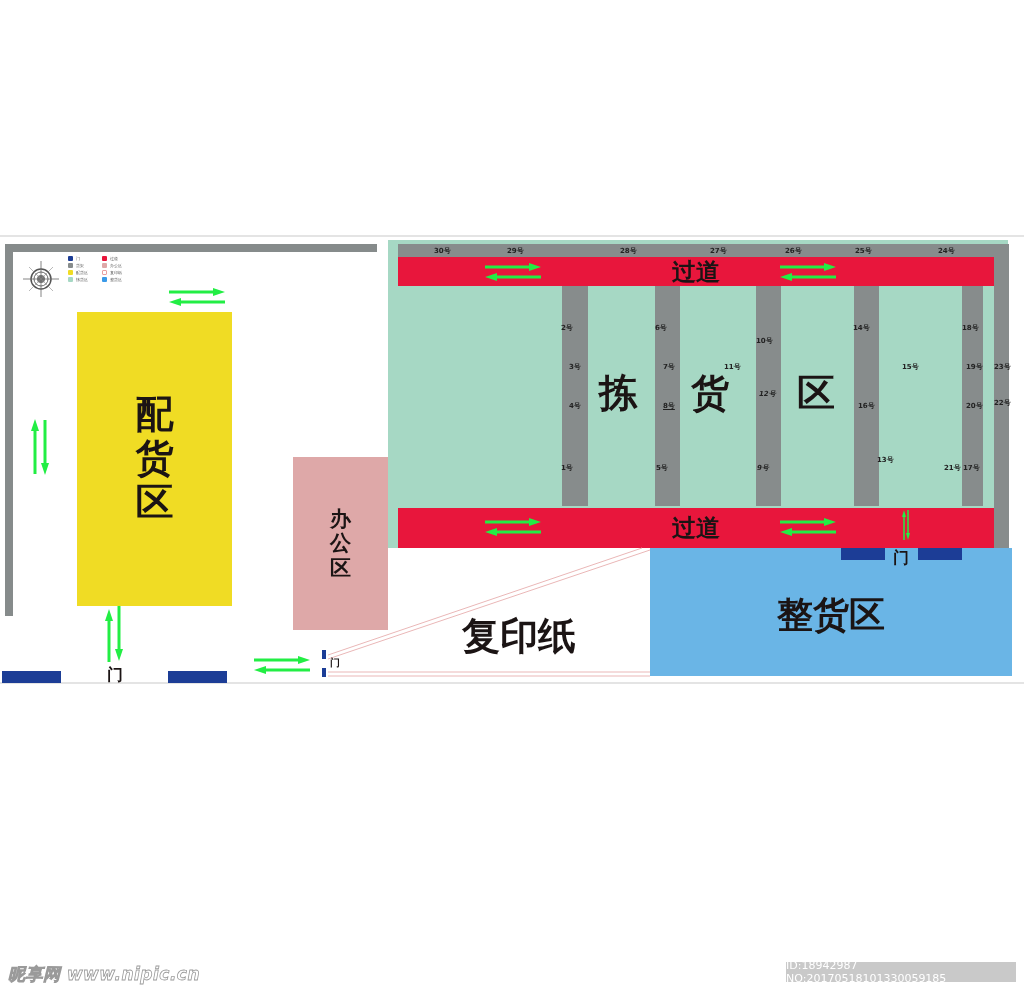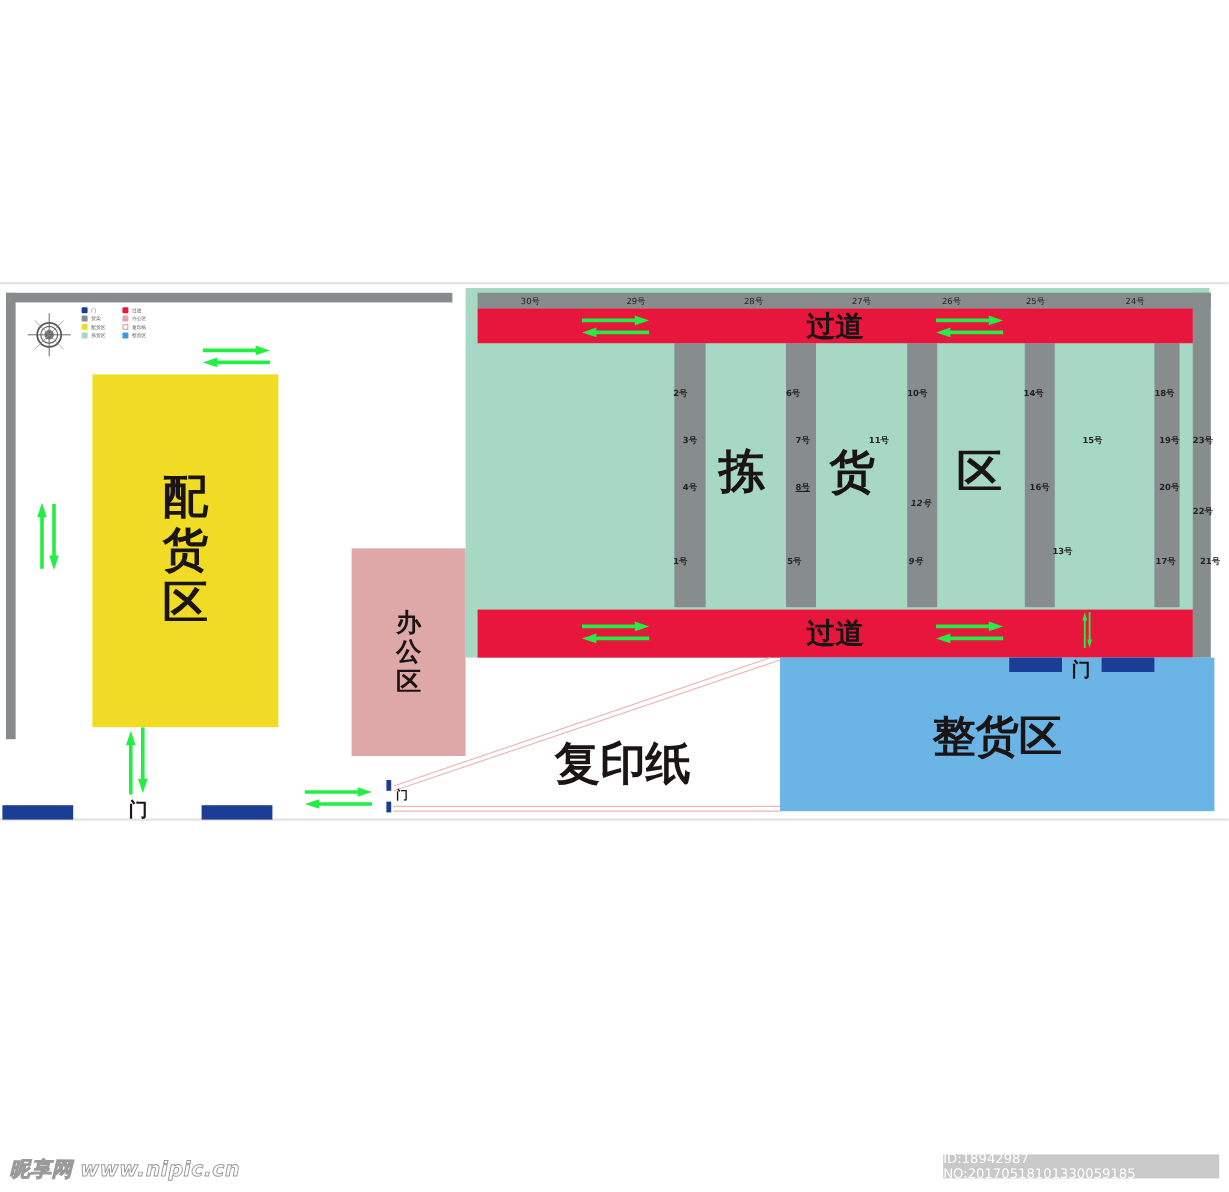--- a/index.html
+++ b/index.html
@@ -7,21 +7,21 @@
   body { position: relative; font-family: "DejaVu Sans", "Liberation Sans", sans-serif; color: #1a1414; }
   .abs { position: absolute; }
   .frame-line { position: absolute; background: #e4e4e4; }
   .wall { position: absolute; background: #868b8b; }
   .zone { position: absolute; display: flex; align-items: center; justify-content: center; }
   .zone-label { font-weight: bold; color: #1b1414; text-align: center; line-height: 1.15; }
   .aisle { position: absolute; background: #e8163c; display: flex; align-items: center; justify-content: center; }
   .aisle-label { font-weight: bold; font-size: 24px; color: #1b1414; }
   .shelf { position: absolute; background: #878c8c; }
   .shelf-num { position: absolute; font-size: 7px; font-weight: bold; color: #222; white-space: nowrap; }
-  .top-num { position: absolute; font-size: 7px; font-weight: normal; color: #222; white-space: nowrap; top: 246px; }
+  .top-num { position: absolute; font-size: 7px; font-weight: bold; color: #222; white-space: nowrap; top: 246px; }
   .door { position: absolute; background: #1c3d96; }
   .door-label { position: absolute; font-size: 16px; font-weight: bold; color: #1b1414; }
   .arrow { position: absolute; }
   .legend { position: absolute; left: 68px; top: 255px; display: grid; grid-template-columns: 34px 34px; row-gap: 1px; }
   .legend-item { display: flex; align-items: center; gap: 3px; height: 6px; }
   .legend-swatch { width: 5px; height: 5px; border-radius: 1px; }
   .legend-text { font-size: 4px; color: #555; white-space: nowrap; }
   .watermark-left { position: absolute; left: 8px; top: 963px; font-size: 17px; font-style: italic; color: #ffffff; -webkit-text-stroke: 0.8px #9a9a9a; letter-spacing: 0.5px; font-weight: bold; }
   .watermark-right { position: absolute; left: 786px; top: 962px; width: 230px; height: 20px; background: #c9c9c9; color: #ffffff; font-size: 11px; display: flex; align-items: center; justify-content: center; font-family: "DejaVu Sans", sans-serif; }
 </style>
@@ -93,21 +93,21 @@
 区</div>
 </div>
 
 <div class="abs" style="left:388px;top:240px;width:620px;height:308px;background:#a6d8c4;"></div>
 
 <div class="abs" style="left:398px;top:244px;width:611px;height:13px;background:#878c8c;"></div>
 
 <div class="shelf" style="left:994px;top:244px;width:15px;height:304px;"></div>
 
 <span class="top-num" style="left:434px;">30号</span>
-<span class="top-num" style="left:522px;">29号</span>
+<span class="top-num" style="left:507px;">29号</span>
 <span class="top-num" style="left:620px;">28号</span>
 <span class="top-num" style="left:710px;">27号</span>
 <span class="top-num" style="left:785px;">26号</span>
 <span class="top-num" style="left:855px;">25号</span>
 <span class="top-num" style="left:938px;">24号</span>
 
 <div class="shelf" style="left:562px;top:286px;width:26px;height:220px;"></div>
 <div class="shelf" style="left:655px;top:286px;width:25px;height:220px;"></div>
 <div class="shelf" style="left:756px;top:286px;width:25px;height:220px;"></div>
 <div class="shelf" style="left:854px;top:286px;width:25px;height:220px;"></div>
@@ -116,38 +116,38 @@
 <span class="shelf-num" style="left:561px;top:323px;">2号</span>
 <span class="shelf-num" style="left:569px;top:362px;">3号</span>
 <span class="shelf-num" style="left:569px;top:401px;">4号</span>
 <span class="shelf-num" style="left:561px;top:463px;">1号</span>
 
 <span class="shelf-num" style="left:655px;top:323px;">6号</span>
 <span class="shelf-num" style="left:663px;top:362px;">7号</span>
 <span class="shelf-num" style="left:663px;top:401px;text-decoration:underline;">8号</span>
 <span class="shelf-num" style="left:656px;top:463px;">5号</span>
 
-<span class="shelf-num" style="left:756px;top:323px;">10号</span>
+<span class="shelf-num" style="left:756px;top:336px;">10号</span>
 <span class="shelf-num" style="left:724px;top:362px;">11号</span>
-<span class="shelf-num" style="left:759px;top:415px;font-style:italic;">12号</span>
+<span class="shelf-num" style="left:759px;top:389px;font-style:italic;">12号</span>
 <span class="shelf-num" style="left:757px;top:463px;font-style:italic;">9号</span>
 
 <span class="shelf-num" style="left:853px;top:323px;">14号</span>
 <span class="shelf-num" style="left:902px;top:362px;">15号</span>
 <span class="shelf-num" style="left:858px;top:401px;">16号</span>
 <span class="shelf-num" style="left:853px;top:455px;margin-left:24px;">13号</span>
 
 <span class="shelf-num" style="left:962px;top:323px;">18号</span>
 <span class="shelf-num" style="left:966px;top:362px;">19号</span>
 <span class="shelf-num" style="left:966px;top:401px;">20号</span>
 <span class="shelf-num" style="left:963px;top:463px;">17号</span>
 
 <span class="shelf-num" style="left:994px;top:362px;">23号</span>
-<span class="shelf-num" style="left:994px;top:421px;">22号</span>
-<span class="shelf-num" style="left:1000px;top:463px;">21号</span>
+<span class="shelf-num" style="left:994px;top:398px;">22号</span>
+<span class="shelf-num" style="left:944px;top:463px;">21号</span>
 
 <span class="zone-label abs" style="left:599px;top:372px;font-size:38px;">拣</span>
 <span class="zone-label abs" style="left:691px;top:372px;font-size:38px;">货</span>
 <span class="zone-label abs" style="left:797px;top:372px;font-size:38px;">区</span>
 
 <div class="aisle" style="left:398px;top:257px;width:596px;height:29px;">
   <span class="aisle-label">过道</span>
 </div>
 <div class="aisle" style="left:398px;top:508px;width:596px;height:40px;">
   <span class="aisle-label">过道</span>

